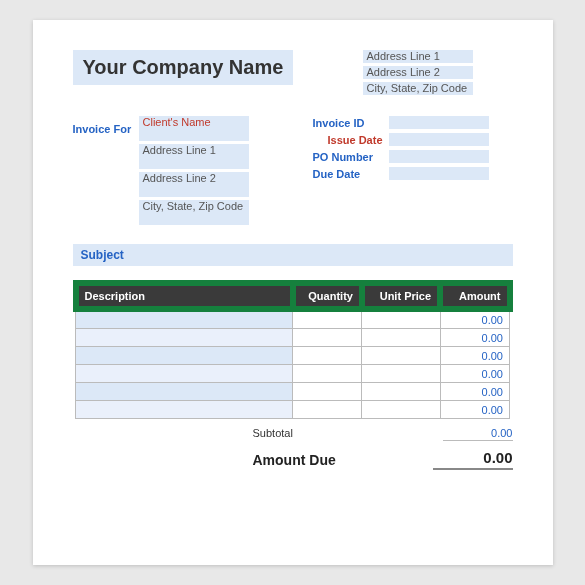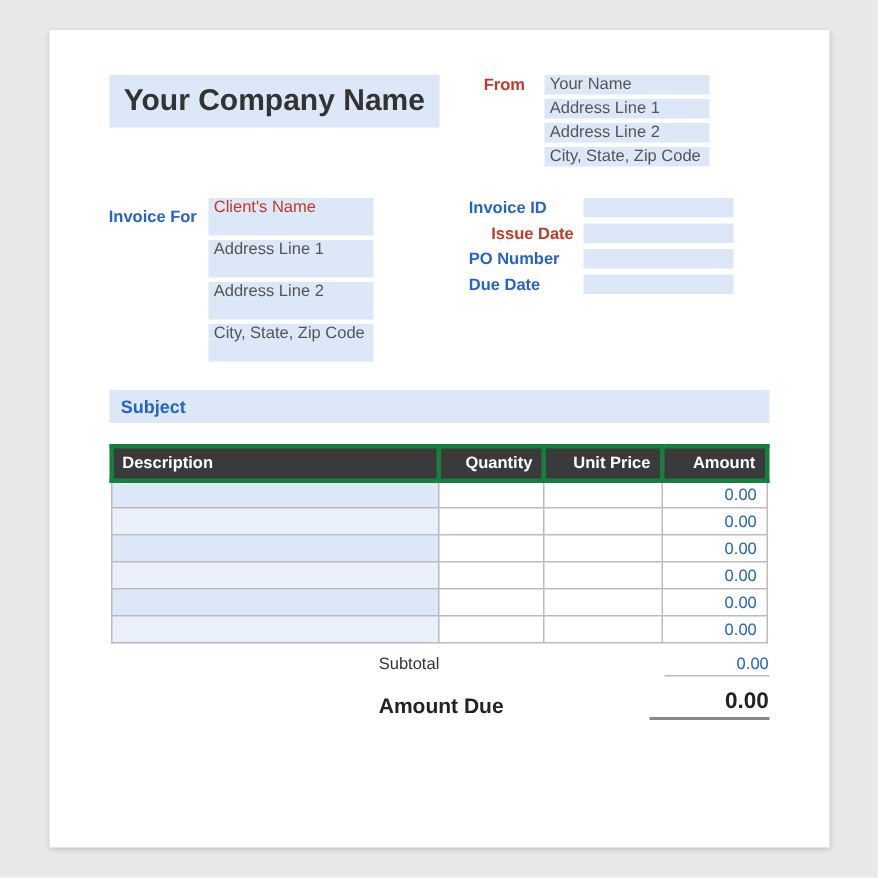--- a/index.html
+++ b/index.html
@@ -141,21 +141,21 @@
       width: 100%;
       border-collapse: collapse;
       margin-bottom: 8px;
     }
     .invoice-table thead tr th {
       background: #3a3a3a;
       color: #fff;
       font-size: 11px;
       font-weight: bold;
       padding: 4px 6px;
-      border: 3px solid #15803d;
+      border: 6px solid #15803d;
       text-align: left;
     }
     .invoice-table thead tr th.right {
       text-align: right;
     }
     .invoice-table tbody tr td {
       border: 1px solid #bbb;
       height: 18px;
       padding: 2px 6px;
       font-size: 11px;
@@ -219,24 +219,20 @@
     }
   </style>
 </head>
 <body>
 
 <div class="page">
 
   <div class="header">
     <div class="company-name">Your Company Name</div>
     <div class="from-block">
-      <div class="from-row">
-        <span class="from-label">From</span>
-        <span class="input-field" style="color:#555; padding:0 4px; font-size:11px; line-height:13px;">Your Name</span>
-      </div>
       <div class="from-row" style="margin-left:40px;">
         <span class="input-field" style="color:#555; padding:0 4px; font-size:11px; line-height:13px;">Address Line 1</span>
       </div>
       <div class="from-row" style="margin-left:40px;">
         <span class="input-field" style="color:#555; padding:0 4px; font-size:11px; line-height:13px;">Address Line 2</span>
       </div>
       <div class="from-row" style="margin-left:40px;">
         <span class="input-field" style="color:#555; padding:0 4px; font-size:11px; line-height:13px;">City, State, Zip Code</span>
       </div>
     </div>

